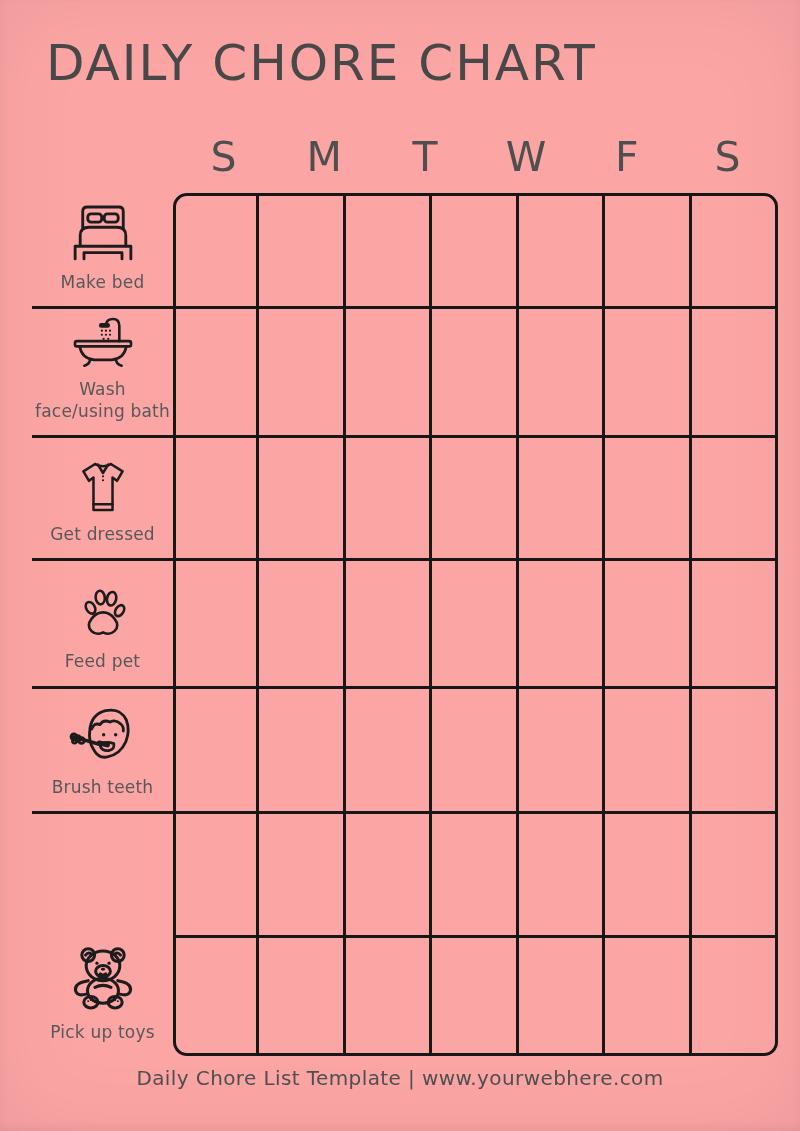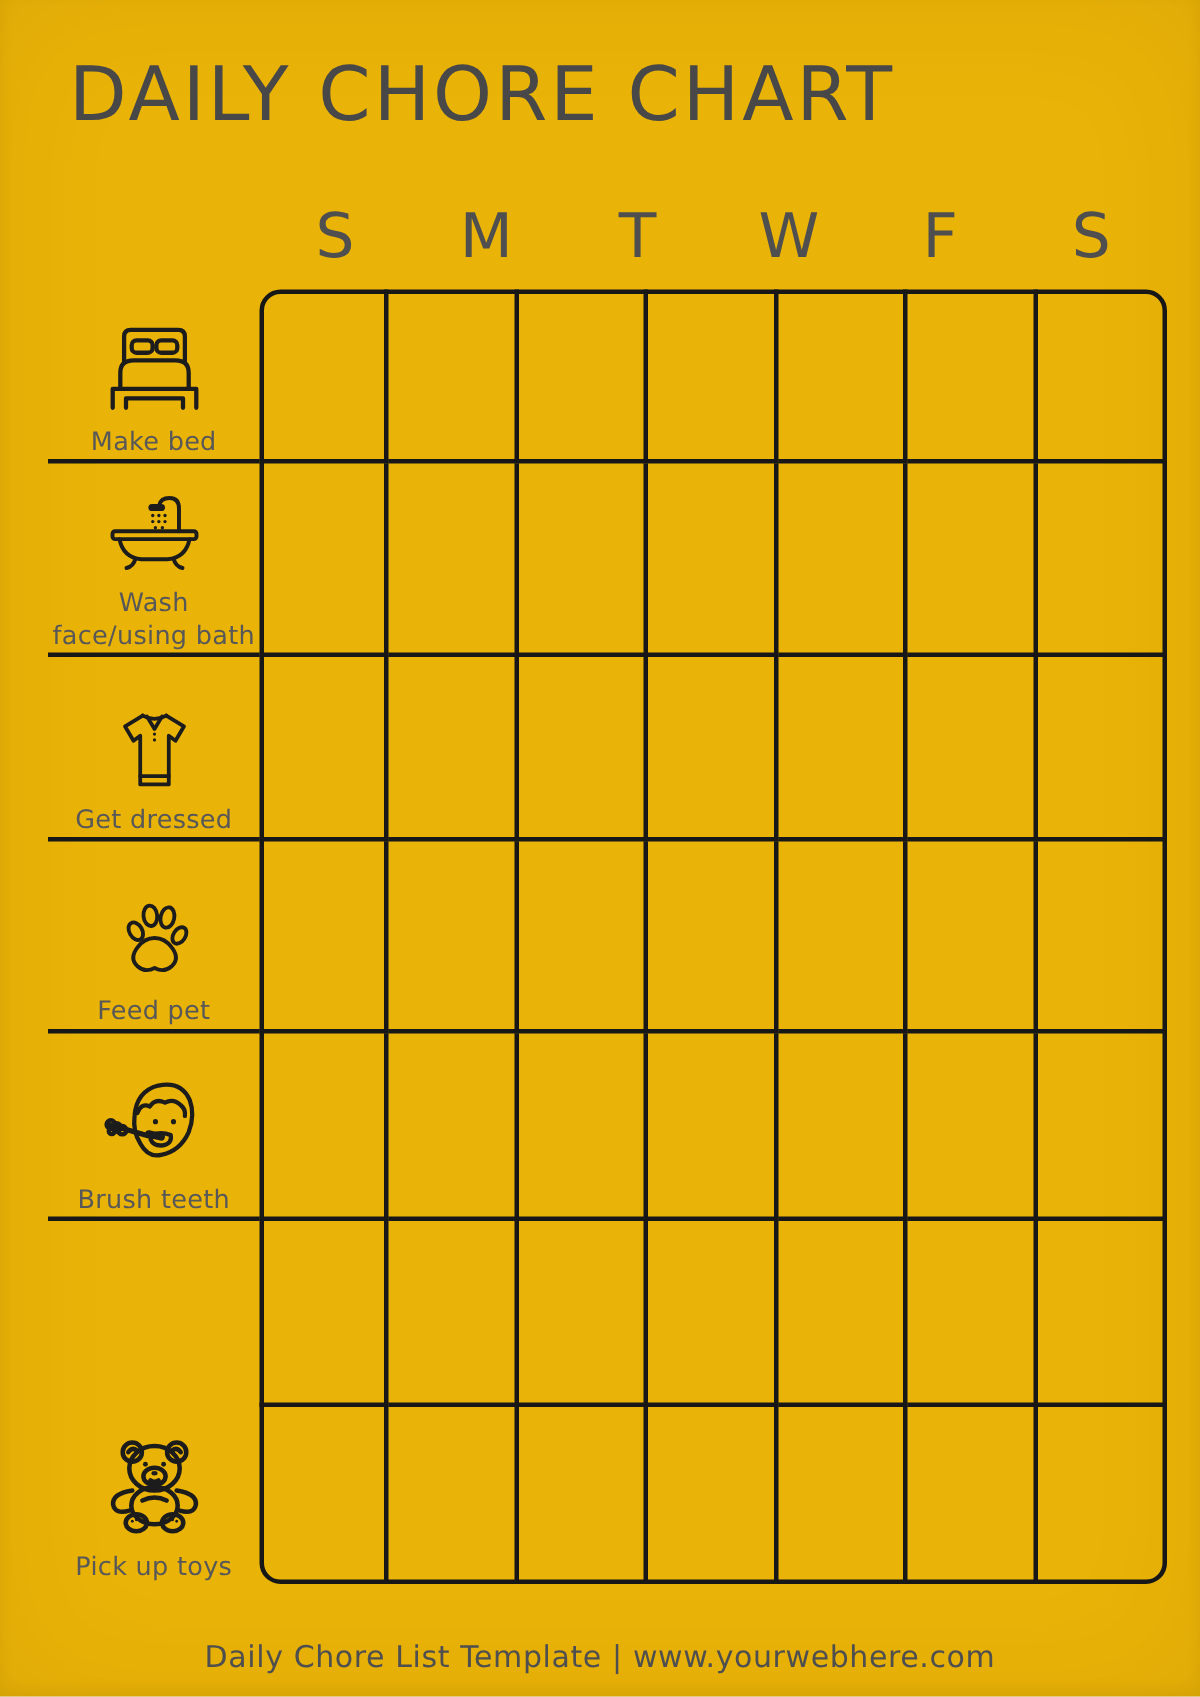--- a/index.html
+++ b/index.html
@@ -1,17 +1,17 @@
 <!DOCTYPE html>
 <html><head>
 <meta charset="utf-8">
 <style>
   html,body{margin:0;padding:0;background:#e9e9e9;}
   .page{
-    position:relative;width:800px;height:1131px;background:#eab308;
+    position:relative;width:800px;height:1131px;background:#fca5a5;
     font-family:"DejaVu Sans",sans-serif;overflow:hidden;
     box-shadow:inset 0 0 90px rgba(0,0,0,.055), inset 0 -4px 10px rgba(0,0,0,.06);
   }
   .title{
     position:absolute;left:46px;top:34px;font-size:50px;letter-spacing:2px;
     color:#484848;white-space:nowrap;
   }
   .logo{
     position:absolute;left:703px;top:31px;width:66px;height:66px;
     border:2px dashed #4c4c4c;box-sizing:border-box;
@@ -25,34 +25,34 @@
     position:absolute;left:32px;top:193px;width:746px;height:863px;
     display:grid;grid-template-columns:141px repeat(7,1fr);
     grid-template-rows:116fr 128fr 123fr 127fr 125fr 123fr 118fr;
   }
   .cell{box-sizing:border-box;}
   .hb{border-bottom:3px solid #171717;}
   .vr{border-right:3px solid #171717;}
   .lcell{
     grid-column:1;box-sizing:border-box;
     display:flex;flex-direction:column;align-items:center;justify-content:flex-end;
-    gap:9px;padding-bottom:0;
+    gap:9px;padding-bottom:13px;
   }
   .r1{grid-row:1}.r2{grid-row:2}.r3{grid-row:3}.r4{grid-row:4}.r5{grid-row:5}.r6{grid-row:6}.r7{grid-row:7}
   .chore-label{
     font-size:17px;color:#585858;text-align:center;white-space:pre-line;
     line-height:1.25;letter-spacing:.2px;
   }
   .overlay{
     position:absolute;left:141px;top:0;width:605px;height:863px;
     border:3px solid #171717;border-radius:14px;box-sizing:border-box;pointer-events:none;
   }
   .footer1{
     position:absolute;left:0;top:1066px;width:100%;text-align:center;
-    font-size:20px;color:#4f4f4f;letter-spacing:.4px;margin-top:26px;
+    font-size:20px;color:#4f4f4f;letter-spacing:.4px;
   }
   .footer2{
     position:absolute;left:0;top:1097px;width:100%;text-align:center;
     font-family:"Liberation Sans",sans-serif;font-size:15.5px;color:#3a3a3a;letter-spacing:-.2px;
   }
   .ic{display:block;}
   .ic g{fill:none;stroke:#1c1c1c;stroke-width:4.5;stroke-linecap:round;stroke-linejoin:round;}
   .ic .f{fill:#1c1c1c;stroke:none;}
 </style>
 </head>

